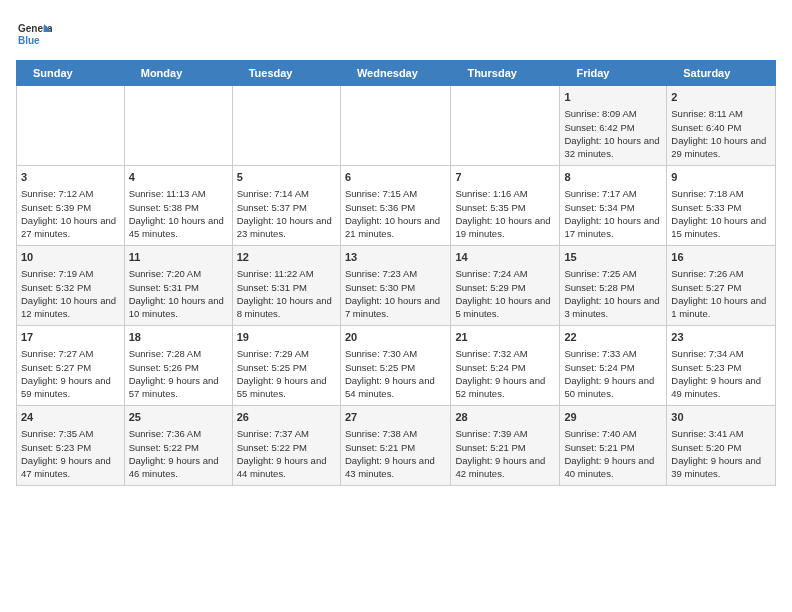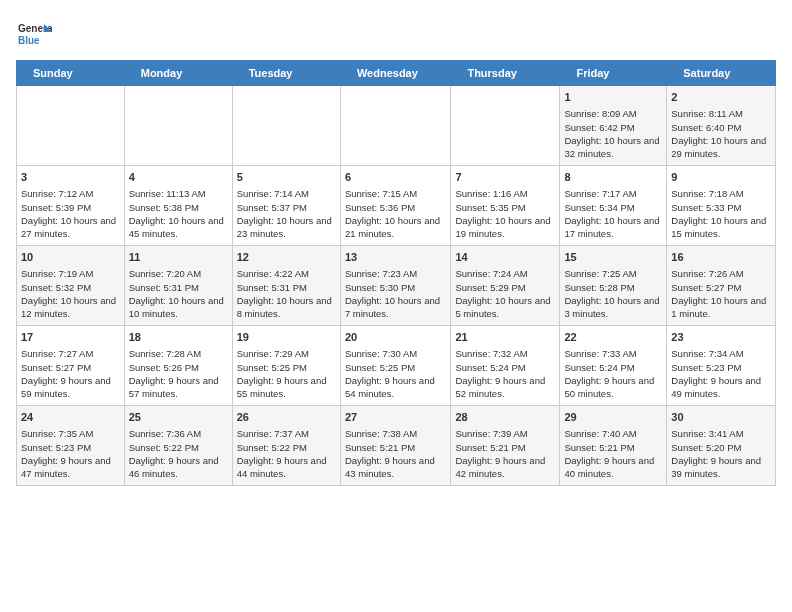--- a/index.html
+++ b/index.html
@@ -123,21 +123,21 @@
         <td><span class="day-number">4</span><span>Sunrise: 11:13 AM</span><br><span>Sunset: 5:38 PM</span><br><span>Daylight: 10 hours and 45 minutes.</span><br></td>
         <td><span class="day-number">5</span><span>Sunrise: 7:14 AM</span><br><span>Sunset: 5:37 PM</span><br><span>Daylight: 10 hours and 23 minutes.</span><br></td>
         <td><span class="day-number">6</span><span>Sunrise: 7:15 AM</span><br><span>Sunset: 5:36 PM</span><br><span>Daylight: 10 hours and 21 minutes.</span><br></td>
         <td><span class="day-number">7</span><span>Sunrise: 1:16 AM</span><br><span>Sunset: 5:35 PM</span><br><span>Daylight: 10 hours and 19 minutes.</span><br></td>
         <td><span class="day-number">8</span><span>Sunrise: 7:17 AM</span><br><span>Sunset: 5:34 PM</span><br><span>Daylight: 10 hours and 17 minutes.</span><br></td>
         <td><span class="day-number">9</span><span>Sunrise: 7:18 AM</span><br><span>Sunset: 5:33 PM</span><br><span>Daylight: 10 hours and 15 minutes.</span><br></td>
       </tr>
       <tr>
         <td><span class="day-number">10</span><span>Sunrise: 7:19 AM</span><br><span>Sunset: 5:32 PM</span><br><span>Daylight: 10 hours and 12 minutes.</span><br></td>
         <td><span class="day-number">11</span><span>Sunrise: 7:20 AM</span><br><span>Sunset: 5:31 PM</span><br><span>Daylight: 10 hours and 10 minutes.</span><br></td>
-        <td><span class="day-number">12</span><span>Sunrise: 4:22 AM</span><br><span>Sunset: 5:31 PM</span><br><span>Daylight: 10 hours and 8 minutes.</span><br></td>
+        <td><span class="day-number">12</span><span>Sunrise: 11:22 AM</span><br><span>Sunset: 5:31 PM</span><br><span>Daylight: 10 hours and 8 minutes.</span><br></td>
         <td><span class="day-number">13</span><span>Sunrise: 7:23 AM</span><br><span>Sunset: 5:30 PM</span><br><span>Daylight: 10 hours and 7 minutes.</span><br></td>
         <td><span class="day-number">14</span><span>Sunrise: 7:24 AM</span><br><span>Sunset: 5:29 PM</span><br><span>Daylight: 10 hours and 5 minutes.</span><br></td>
         <td><span class="day-number">15</span><span>Sunrise: 7:25 AM</span><br><span>Sunset: 5:28 PM</span><br><span>Daylight: 10 hours and 3 minutes.</span><br></td>
         <td><span class="day-number">16</span><span>Sunrise: 7:26 AM</span><br><span>Sunset: 5:27 PM</span><br><span>Daylight: 10 hours and 1 minute.</span><br></td>
       </tr>
       <tr>
         <td><span class="day-number">17</span><span>Sunrise: 7:27 AM</span><br><span>Sunset: 5:27 PM</span><br><span>Daylight: 9 hours and 59 minutes.</span><br></td>
         <td><span class="day-number">18</span><span>Sunrise: 7:28 AM</span><br><span>Sunset: 5:26 PM</span><br><span>Daylight: 9 hours and 57 minutes.</span><br></td>
         <td><span class="day-number">19</span><span>Sunrise: 7:29 AM</span><br><span>Sunset: 5:25 PM</span><br><span>Daylight: 9 hours and 55 minutes.</span><br></td>
         <td><span class="day-number">20</span><span>Sunrise: 7:30 AM</span><br><span>Sunset: 5:25 PM</span><br><span>Daylight: 9 hours and 54 minutes.</span><br></td>

